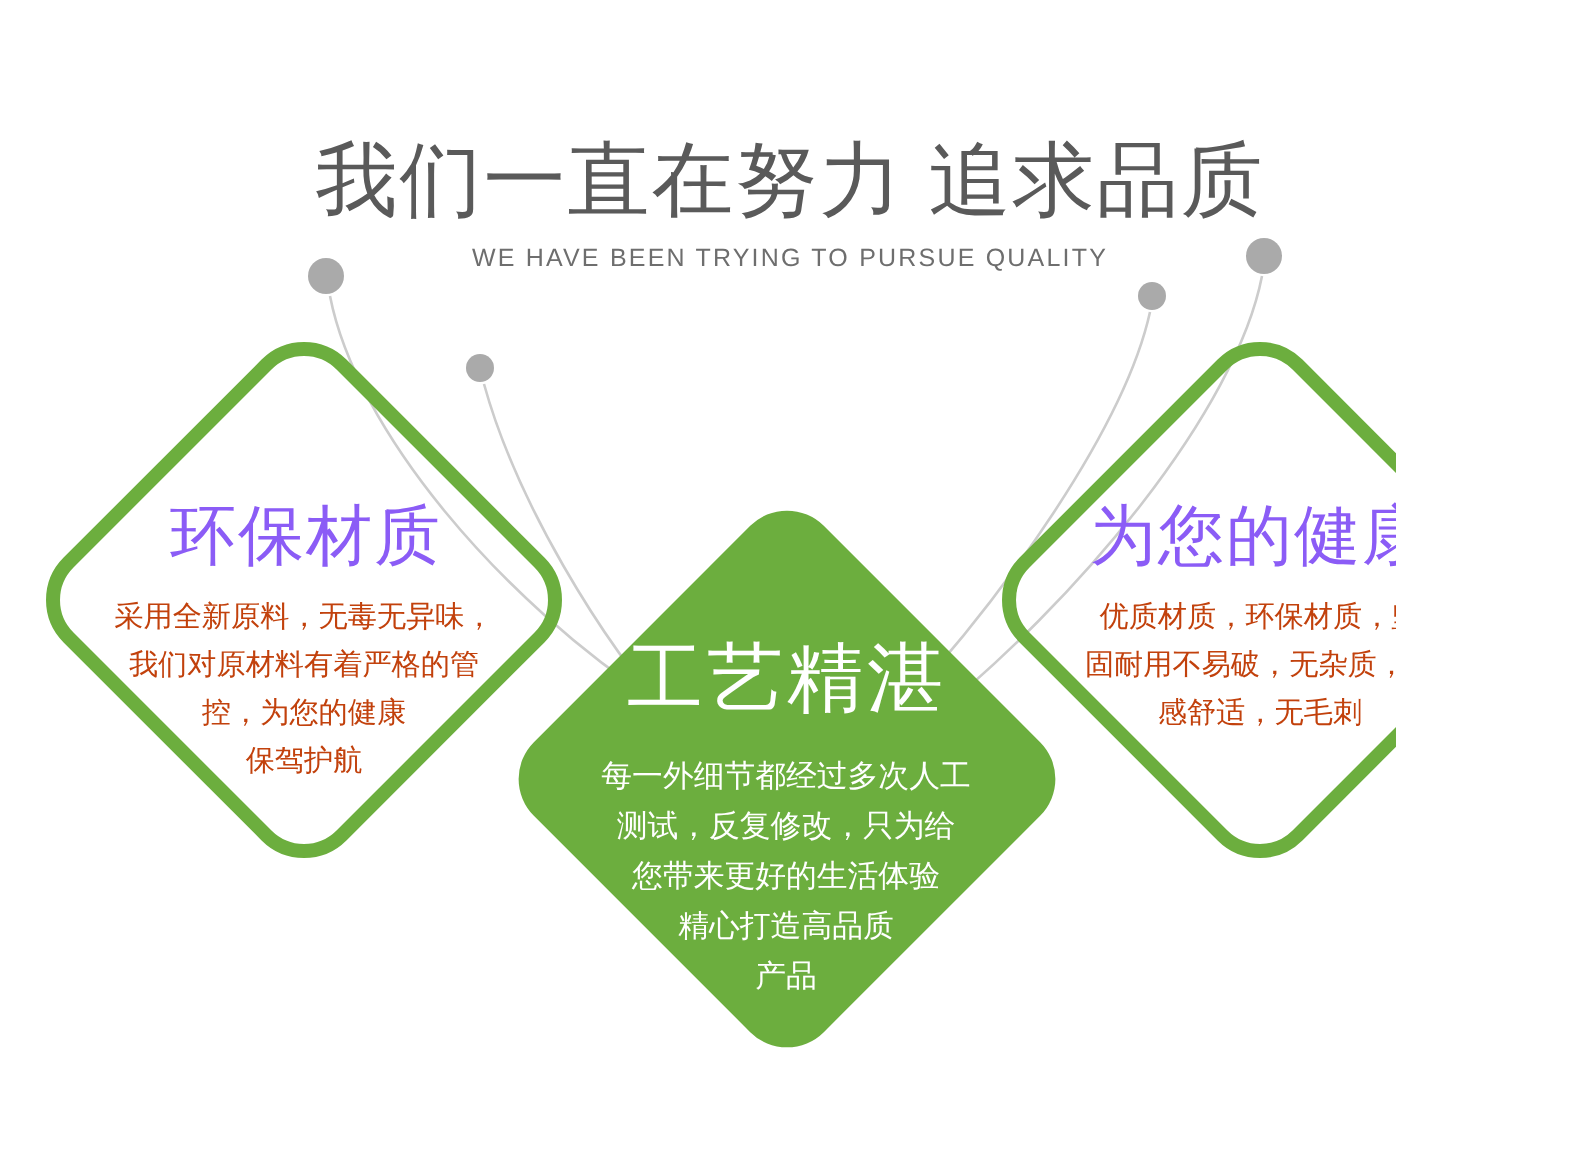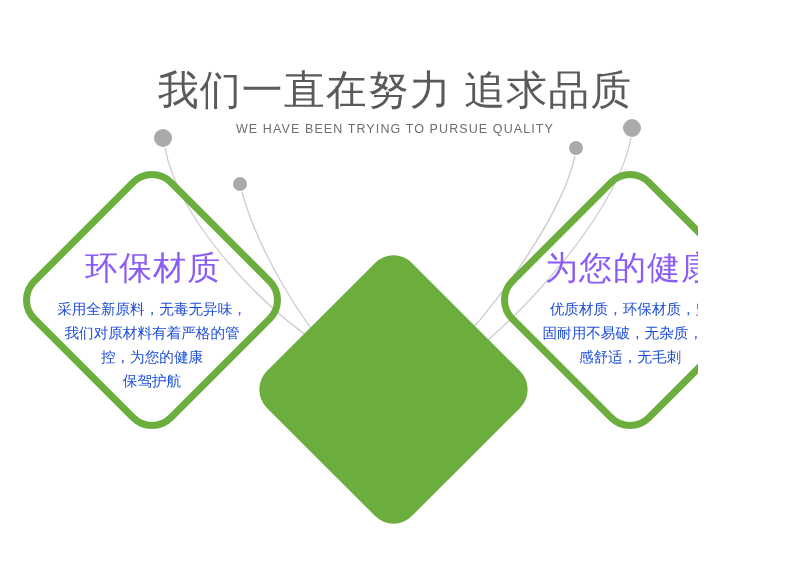--- a/index.html
+++ b/index.html
@@ -87,21 +87,21 @@
     font-size: 33px;
     line-height: 40px;
     letter-spacing: 1px;
     color: #8b5cf6;
     font-weight: 500;
   }
   .card-body {
     margin-top: 9px;
     font-size: 14.6px;
     line-height: 24px;
-    color: #1d4ed8;
+    color: #c2410c;
     font-weight: 400;
     white-space: pre-line;
   }
 
   
   .diamond.filled .card-title {
     color: #ffffff;
     font-size: 38px;
     line-height: 46px;
     letter-spacing: 2px;
@@ -204,15 +204,23 @@
     <div class="content">
       <div class="card-title">为您的健康</div>
       <div class="card-body">优质材质，环保材质，坚
 固耐用不易破，无杂质，手
 感舒适，无毛刺</div>
     </div>
   </div>
 
   <div class="diamond filled" id="diamond-center">
     <div class="shape"></div>
+    <div class="content">
+      <div class="card-title">工艺精湛</div>
+      <div class="card-body">每一外细节都经过多次人工
+测试，反复修改，只为给
+您带来更好的生活体验
+精心打造高品质
+产品</div>
+    </div>
   </div>
 
 </div>
 
 </body></html>

